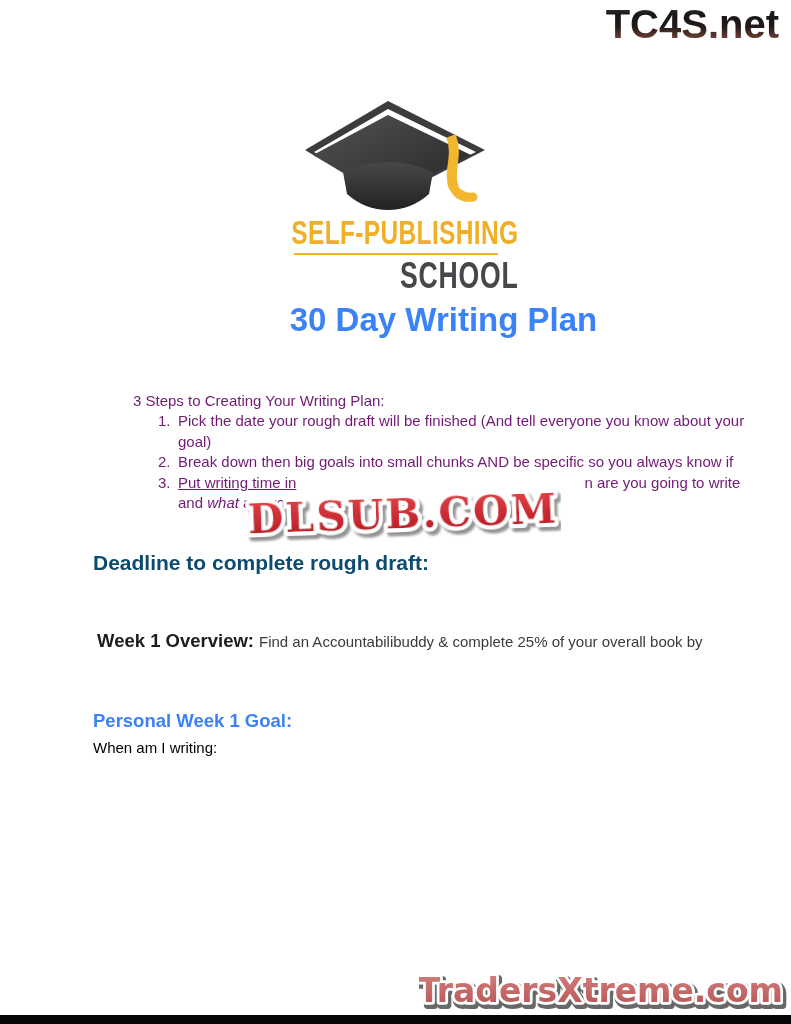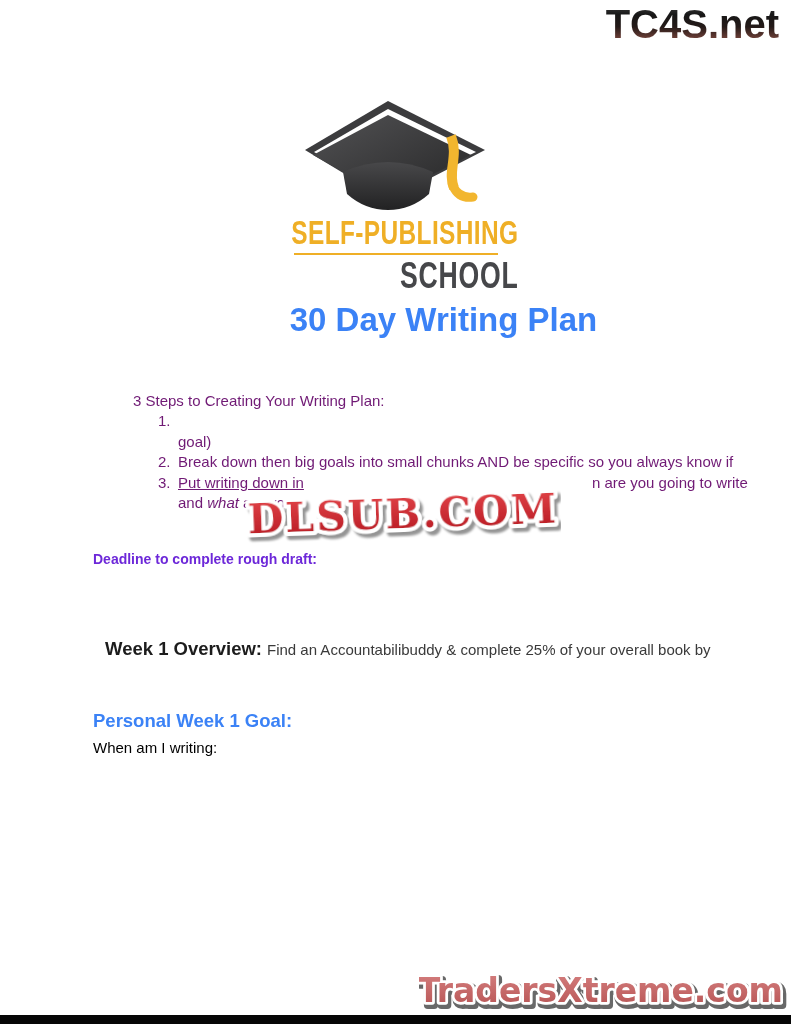--- a/index.html
+++ b/index.html
@@ -55,24 +55,24 @@
   .steps{margin:0;padding:0;list-style:none;}
   .li{display:flex;margin-left:25px;}
   .num{flex:none;width:20px;}
   .li-text{flex:1;}
   .u{text-decoration:underline;}
   .hidden-gap{display:inline-block;width:288px;}
   .it{font-style:italic;}
 
   .h-deadline{
     position:absolute;top:551px;left:93px;margin:0;
-    font-size:14px;font-weight:bold;color:#6d28d9;
+    font-size:21px;font-weight:bold;color:#0c4a6e;
   }
   .week1{
-    position:absolute;top:623px;left:93px;width:625px;margin:12px;
+    position:absolute;top:623px;left:93px;width:625px;margin:4px;
     font-size:15px;line-height:27px;color:#3a3a3a;
   }
   .inline-h{font-size:18.5px;font-weight:bold;color:#1c1c1c;margin-right:5px;}
   .wk-line2{display:block;}
   .personal{position:absolute;top:708px;left:93px;margin:0;}
   .personal .p-h{font-size:18.5px;font-weight:bold;color:#3b82f6;line-height:26px;margin:0;}
   .personal .p-line{font-size:15px;color:#000000;line-height:22px;margin:3px 0 0 0;}
 
   
   .wm-center{position:absolute;left:245px;top:482px;}
@@ -112,34 +112,34 @@
   </div>
 
   <h1 class="title">30 Day Writing Plan</h1>
 
   <div class="body-block">
     <p class="intro">3 Steps to Creating Your Writing Plan:</p>
     <ol class="steps">
       <li class="li">
         <span class="num">1.</span>
         <span class="li-text">
-          <br>
+          <span>Pick the date your rough draft will be finished  (And tell everyone you know about your</span><br>
           <span>goal)</span>
         </span>
       </li>
       <li class="li">
         <span class="num">2.</span>
         <span class="li-text">
           <span>Break down then big goals into small chunks AND be specific so you always know if</span><br>
         </span>
       </li>
       <li class="li">
         <span class="num">3.</span>
         <span class="li-text">
-          <span class="u">Put writing down in</span><span class="hidden-gap"></span><span>n are you going to write</span><br>
+          <span class="u">Put writing time in</span><span class="hidden-gap"></span><span>n are you going to write</span><br>
           <span>and </span><span class="it">what</span><span> are you</span>
         </span>
       </li>
     </ol>
   </div>
 
   <h2 class="h-deadline">Deadline to complete rough draft:</h2>
 
   <p class="week1">
     <span class="inline-h">Week 1 Overview:</span><span>Find an Accountabilibuddy &amp; complete 25% of your overall book by</span>

